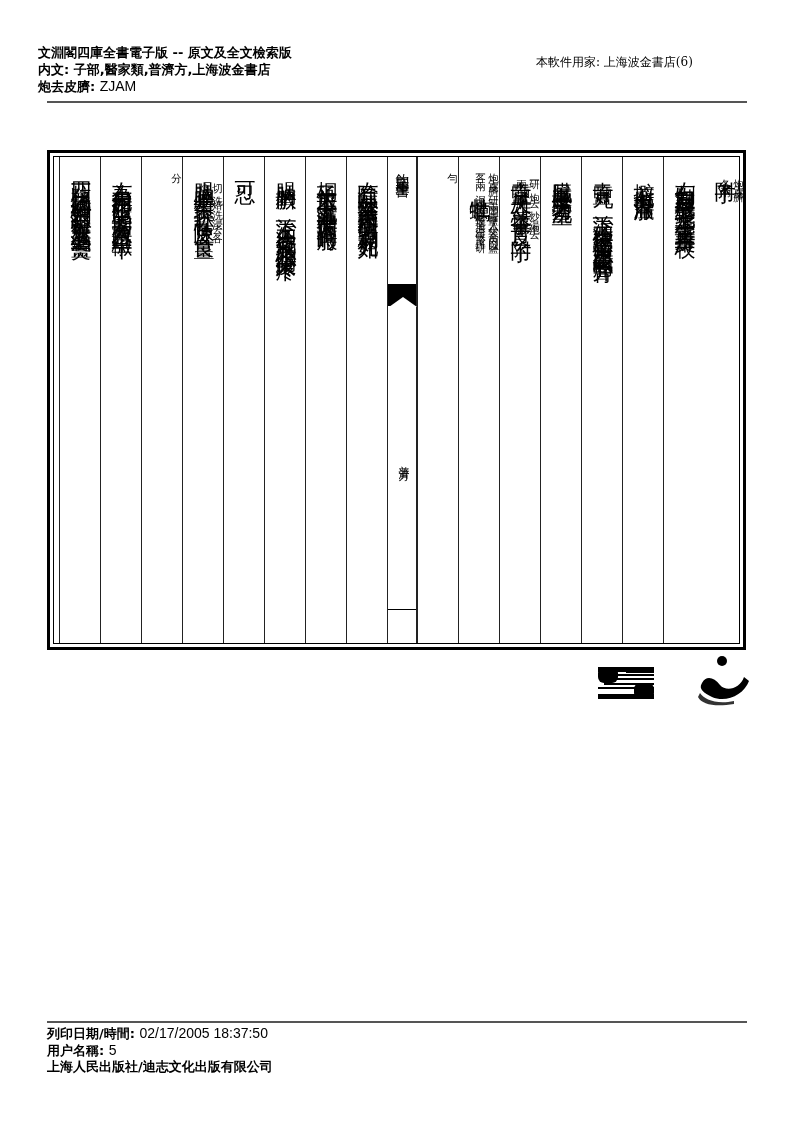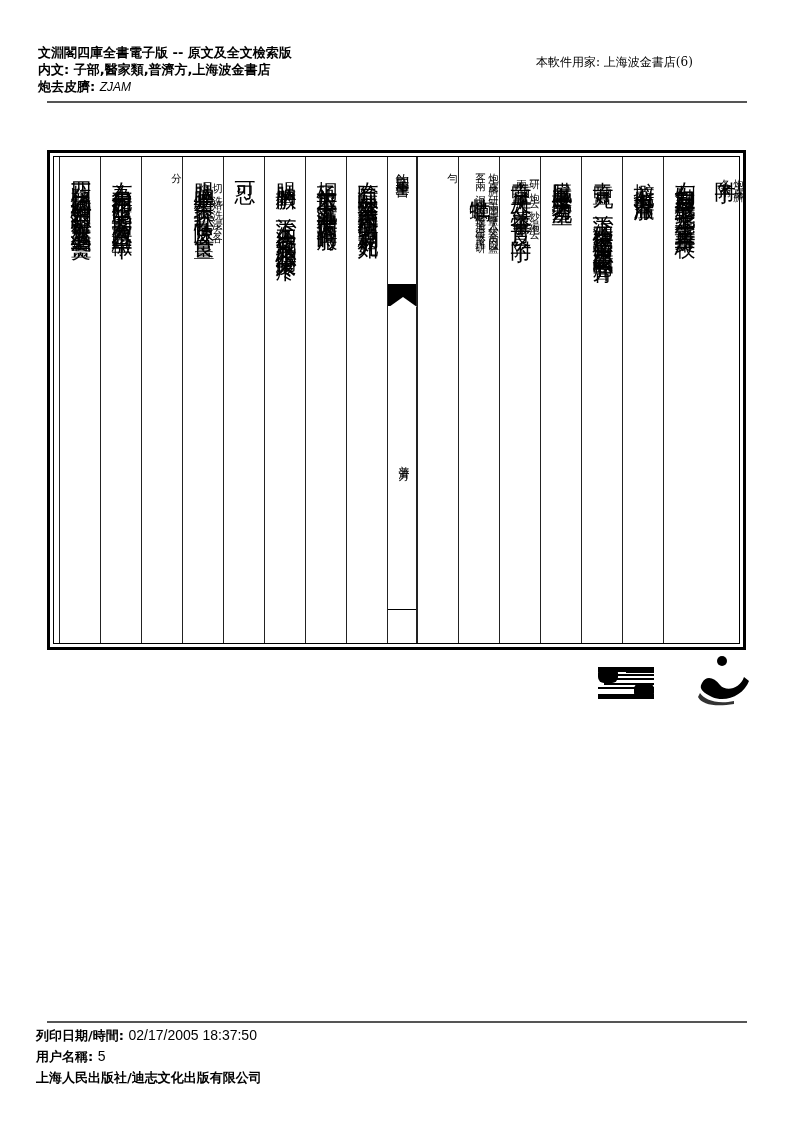--- a/index.html
+++ b/index.html
@@ -40,36 +40,36 @@
                        border-left: 14px solid transparent; border-right: 14px solid transparent; border-bottom: 10px solid #fff; }
   .band .sub { writing-mode: vertical-rl; text-orientation: upright; font-size: 11px; letter-spacing: 2px;
                position: absolute; left: 9px; top: 300px; line-height: 13px; }
   .band .foot-line { position: absolute; left: 0; right: 0; top: 452px; height: 1px; background: #000; }
 
   
   .logo { position: absolute; left: 594px; top: 655px; width: 160px; height: 55px; }
 
   
   .ftr-rule { position: absolute; left: 47px; top: 1021px; width: 700px; height: 2px; background: #555; }
-  .ftr { position: absolute; left: 36px; top: 1025px; font-family: "DejaVu Sans", "Liberation Sans", sans-serif;
-         font-weight: bold; font-size: 13px; line-height: 21px; }
+  .ftr { position: absolute; left: 47px; top: 1025px; font-family: "DejaVu Sans", "Liberation Sans", sans-serif;
+         font-weight: bold; font-size: 13px; line-height: 16px; }
   .ftr .row { white-space: nowrap; }
 </style>
 </head>
 <body>
 
 <div class="hdr-left">
   <div class="row">文淵閣四庫全書電子版 -- 原文及全文檢索版</div>
   <div class="row">
     <span>内文:</span>
     <span>子部,醫家類,普濟方,上海波金書店</span>
   </div>
   <div class="row">
     <span>炮去皮臍:</span>
-    <span style="font-family:'Liberation Sans',sans-serif;font-weight:normal;font-size:12px;font-style:italic;">ZJAM</span>
+    <span style="font-family:'Liberation Sans',sans-serif;font-weight:normal;font-size:14px;">ZJAM</span>
   </div>
 </div>
 <div class="hdr-right">
   <div class="row">本軟件用家: 上海波金書店(6)</div>
 </div>
 <div class="hdr-rule"></div>
 
 <div class="frame">
   <div class="inner" id="inner">
       <div class="col" style="left: 650px; width: 41px;">

